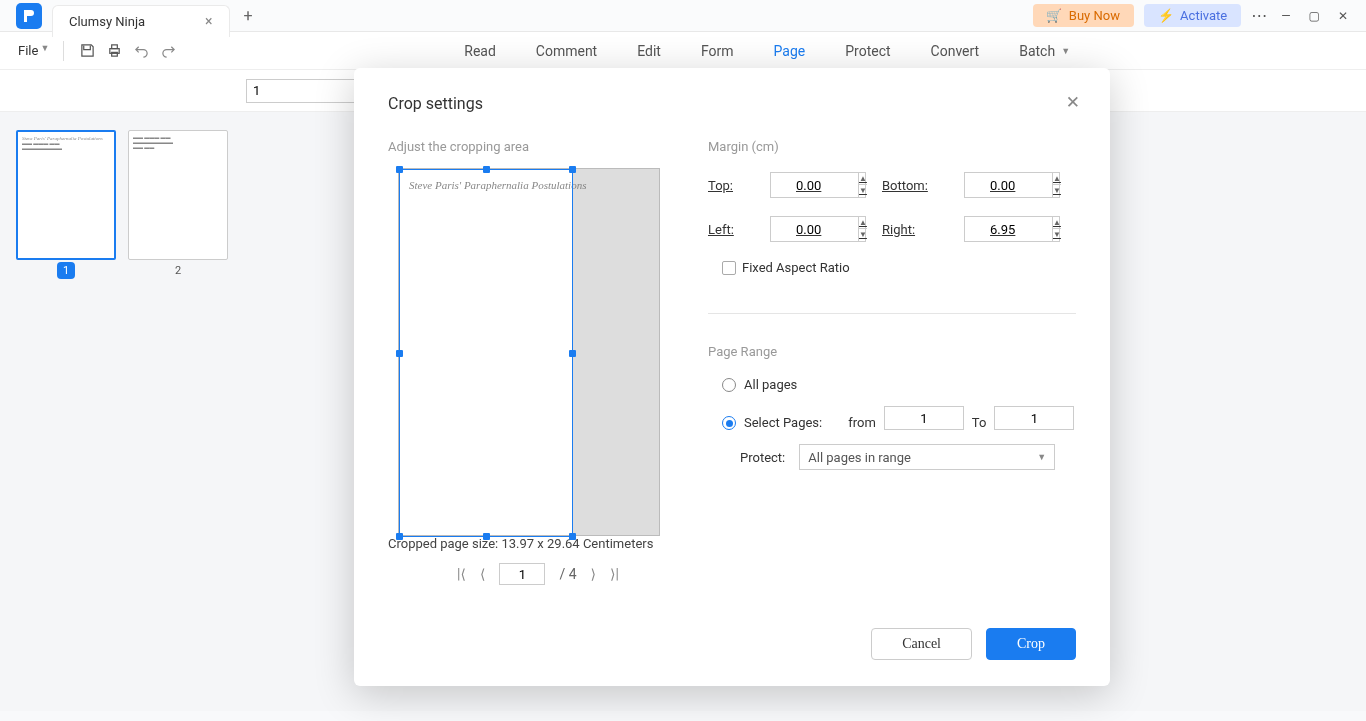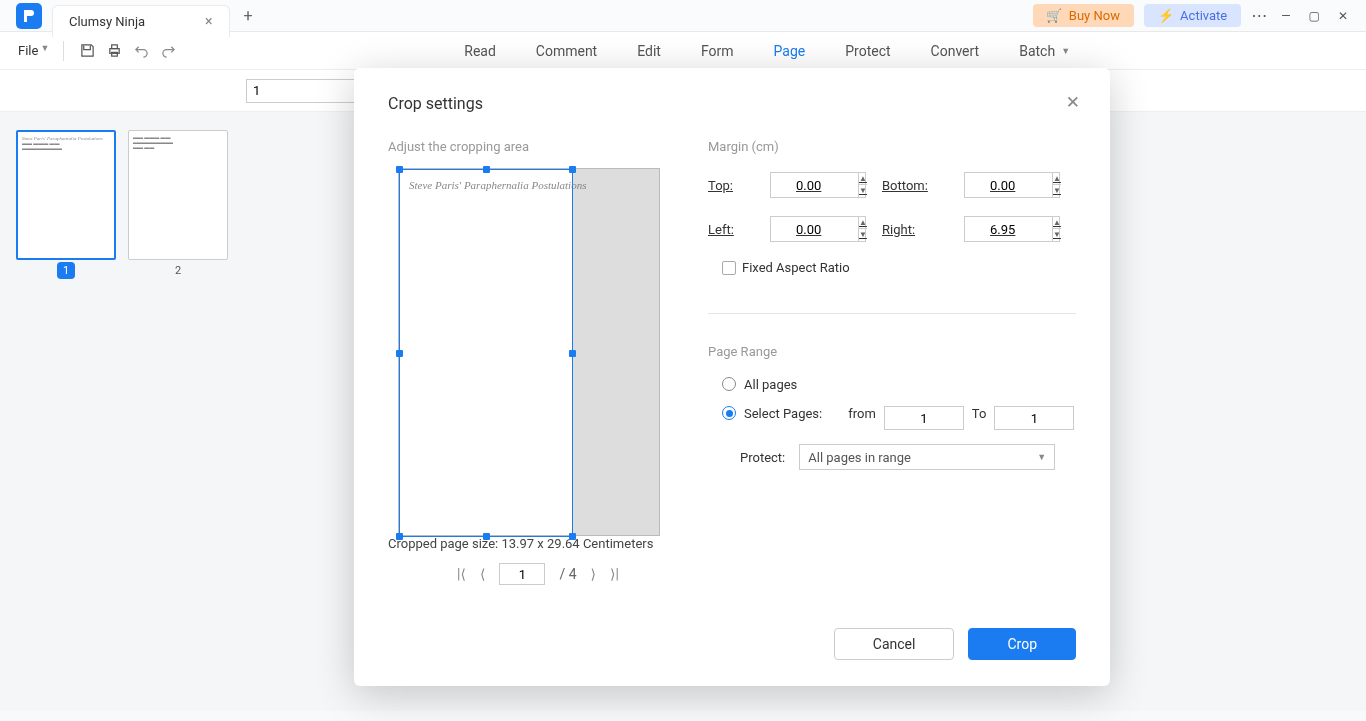--- a/index.html
+++ b/index.html
@@ -59,30 +59,30 @@
   .section-label { font-size: 13px; color: #999; margin-bottom: 18px; }
   .margin-grid { display: grid; grid-template-columns: 50px 100px 70px 100px; row-gap: 18px; column-gap: 12px; align-items: center; font-size: 13px; color: #333; text-decoration: underline; }
   .num-input { display: flex; align-items: center; border: 1px solid #ccc; height: 26px; width: 96px; padding-left: 19px; }
   .num-input input { border: none; width: 68px; padding: 0 6px; font-size: 13px; outline:none; }
   .spinners { display: flex; flex-direction: column; border-left: 1px solid #ccc; width: 16px; }
   .spinners span { height: 12px; font-size: 8px; color: #666; text-align: center; line-height:12px; }
   .spinners span:first-child{border-bottom:1px solid #ccc;}
   .check-row { margin-top: 18px; font-size: 13px; color: #333; display: flex; align-items: center; gap: 6px; }
   .checkbox { width: 14px; height: 14px; border: 1px solid #aaa; border-radius:2px;}
   .hr { height: 1px; background: #e5e5e5; margin: 38px 0 30px; }
-  .radio-row { display: flex; align-items: flex-start; gap: 8px; font-size: 13px; color: #333; margin-bottom: 14px; }
+  .radio-row { display: flex; align-items: flex-end; gap: 8px; font-size: 13px; color: #333; margin-bottom: 14px; }
   .radio-row.range{ gap:8px;}
   .radio { width: 14px; height: 14px; border: 1.5px solid #888; border-radius: 50%; display:flex; align-items:center; justify-content:center;}
   .radio.checked { border-color: #1a7cf0; }
   .radio.checked::after{ content:""; width:7px; height:7px; background:#1a7cf0; border-radius:50%;}
   .range-input { width: 80px; height: 24px; border: 1px solid #ccc; text-align: center; font-size:13px; }
   .subset-row { display: flex; align-items: center; gap: 14px; font-size: 13px; color: #333; margin-top: 14px; margin-left:32px;}
   .subset-select { flex:1; max-width:256px; height: 26px; border: 1px solid #ccc; padding: 0 8px; font-size: 13px; display:flex; align-items:center; justify-content:space-between; color:#555;}
   .modal-footer { position: absolute; bottom: 26px; right: 34px; display: flex; gap: 14px; }
-  .btn { padding: 7px 38px; border-radius: 4px; font-size: 14px; border: 1px solid #ccc; background: #fff; color: #333; }
+  .btn { padding: 7px 30px; border-radius: 4px; font-size: 14px; border: 1px solid #ccc; background: #fff; color: #333; font-family: Liberation Serif, serif; }
   .btn.primary { background: #1a7cf0; color: #fff; border-color: #1a7cf0; }
 
   .thumb-content{font-family: cursive; font-style:italic; white-space:normal;}
   svg{display:block;}
 </style>
 </head>
 <body>
 
 <div class="titlebar">
   <div class="app-icon">

